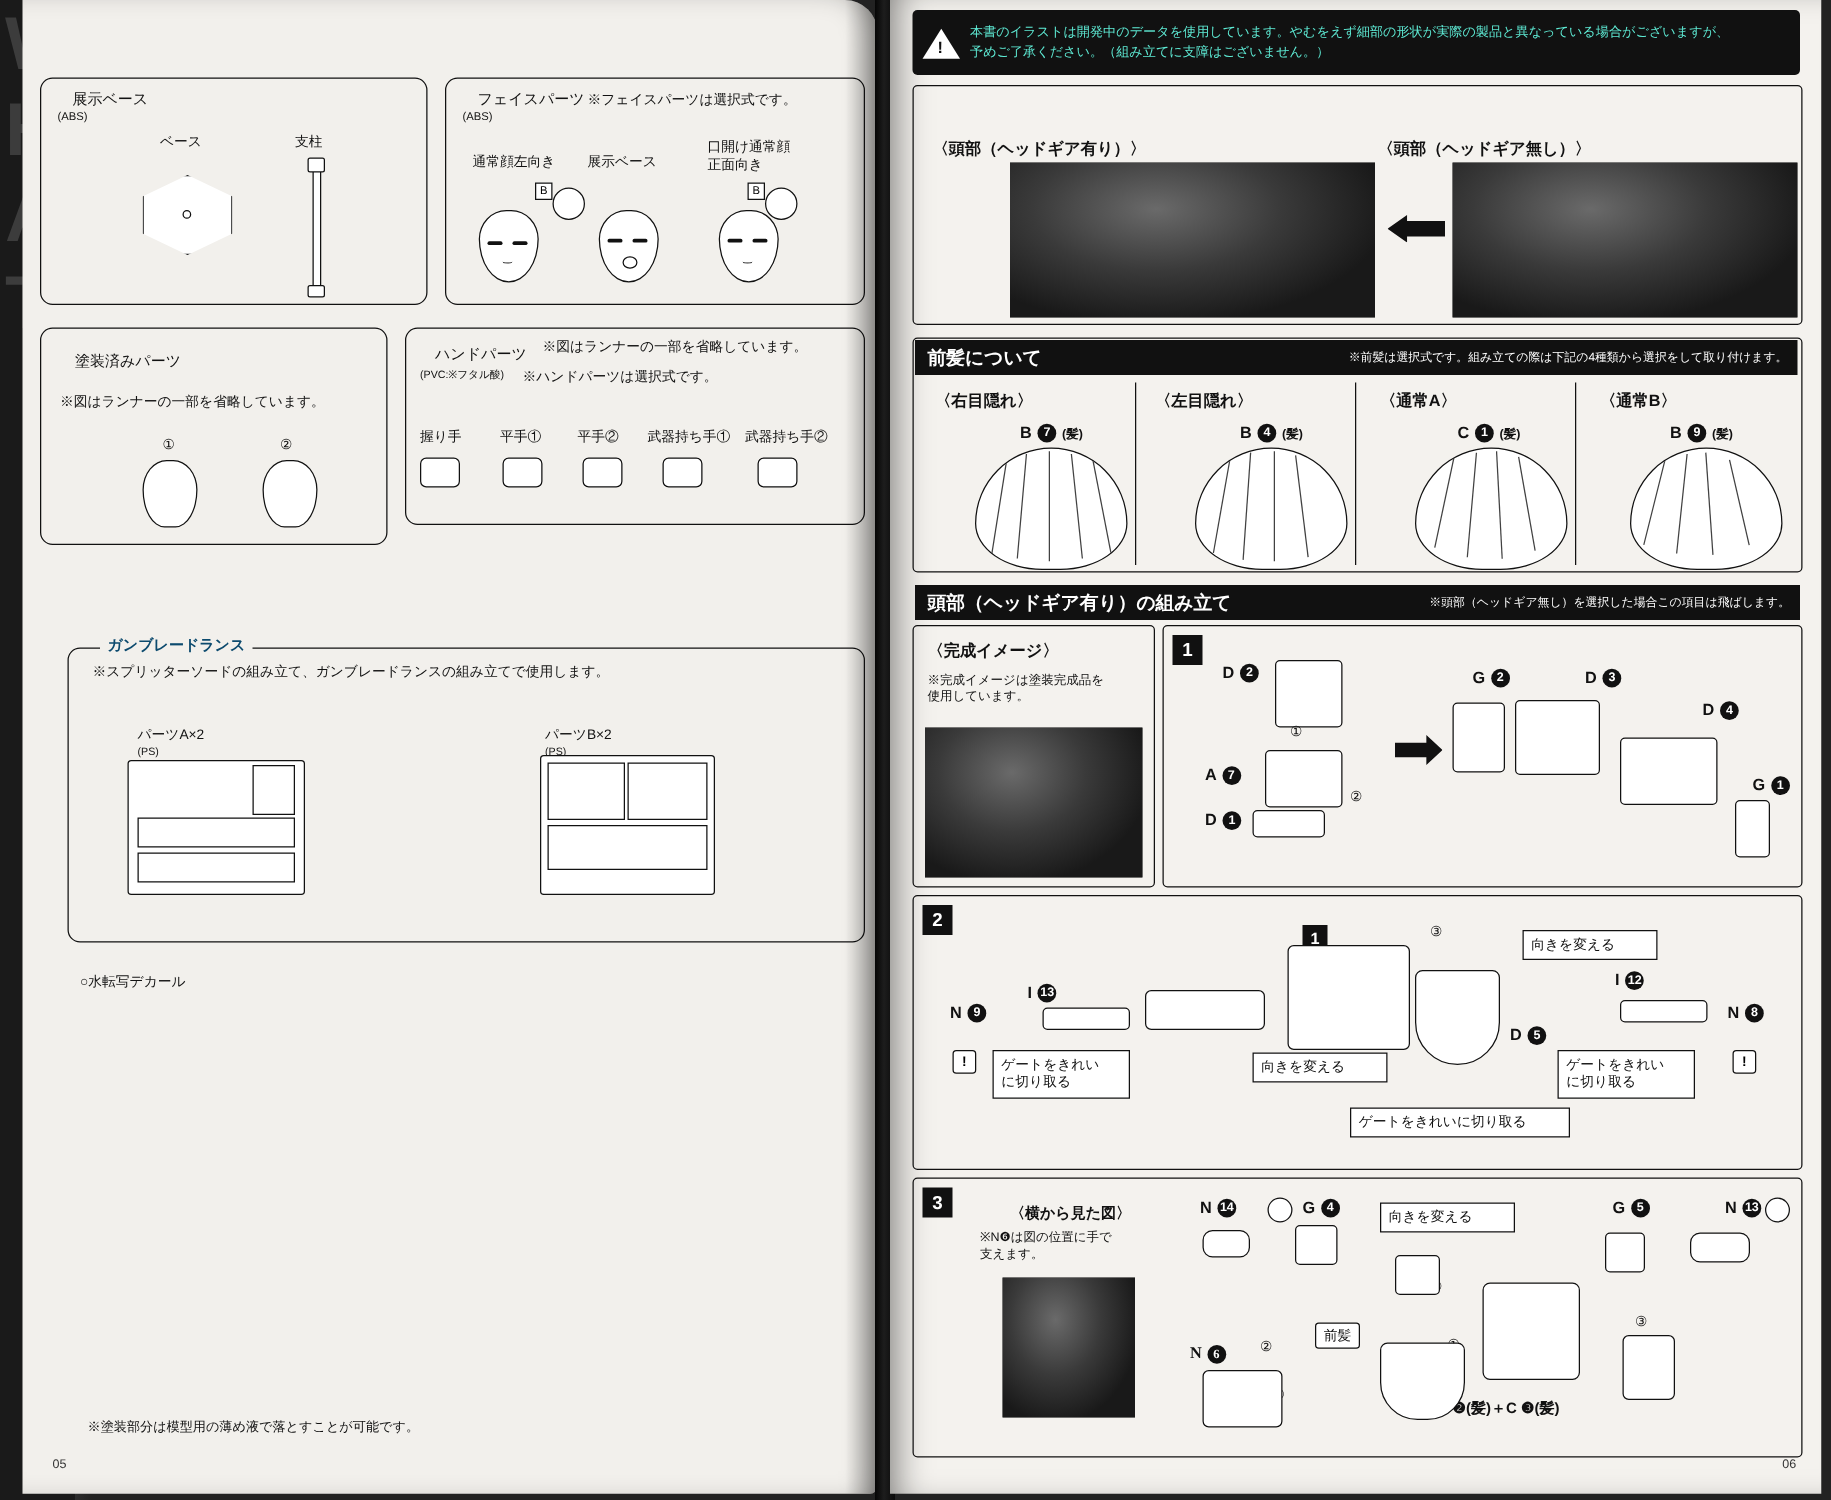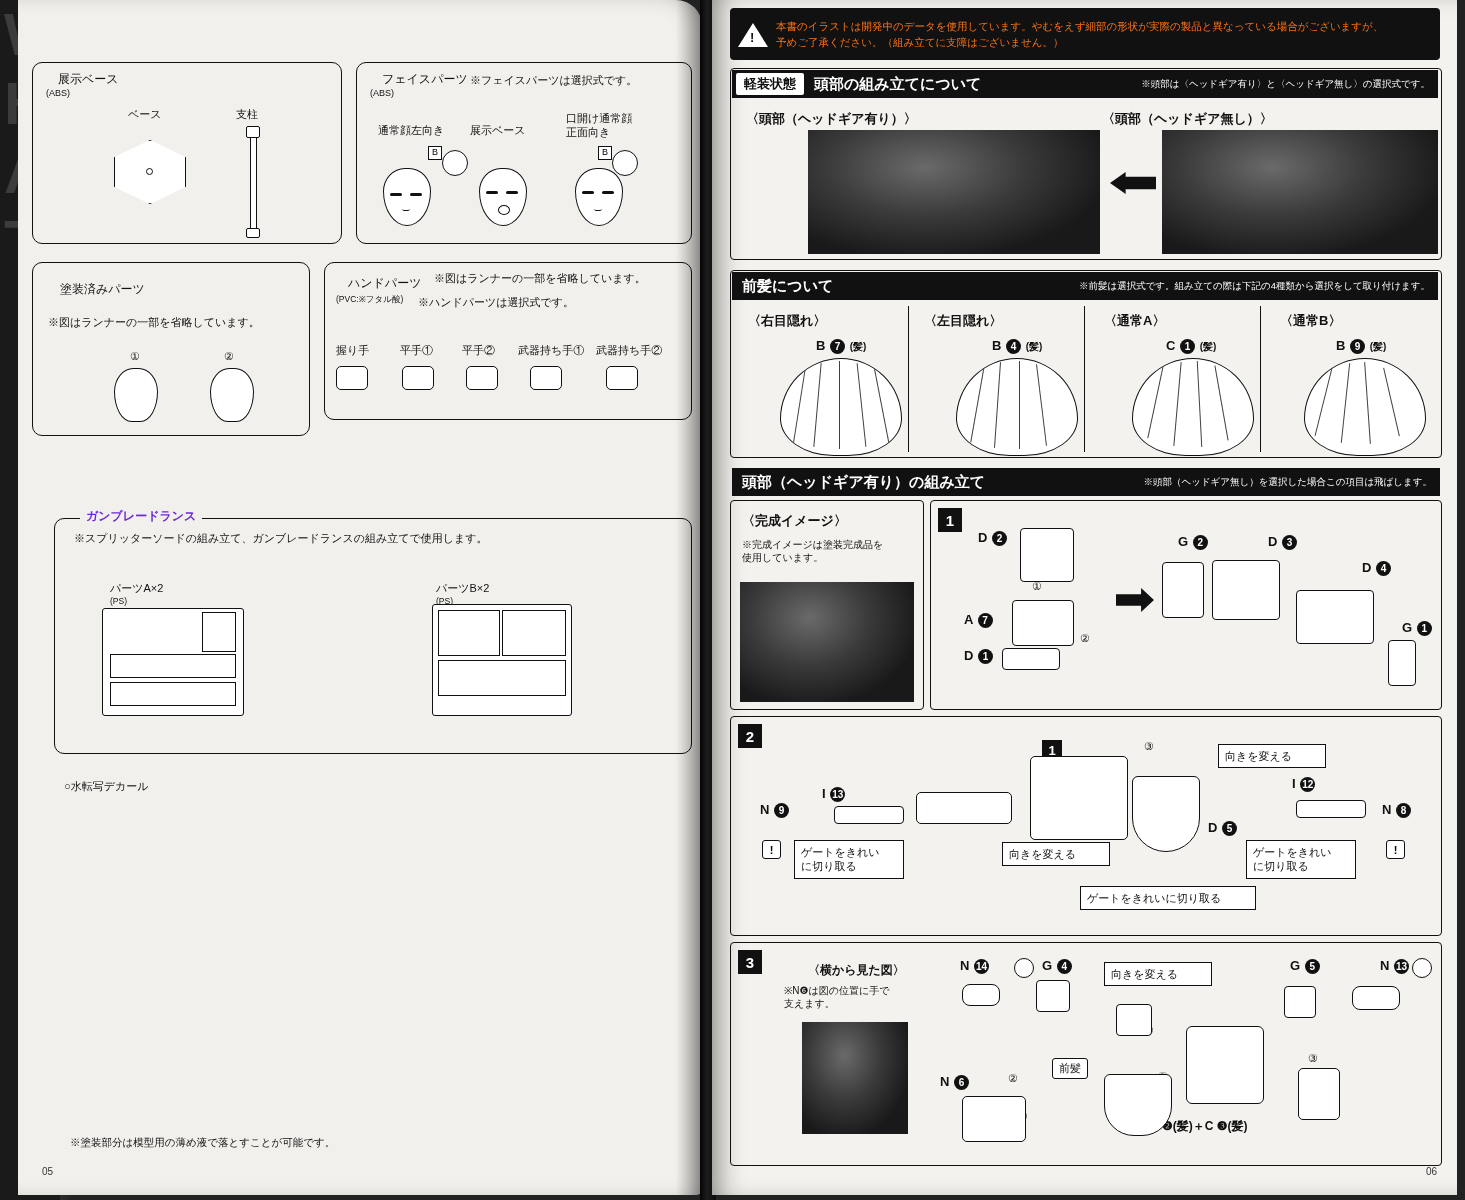--- a/index.html
+++ b/index.html
@@ -65,29 +65,29 @@
   .hand{position:absolute;width:30px;height:22px;border:1.3px solid #111;border-radius:5px;background:#fff;}
   .runner{position:absolute;border:1.3px solid #111;background:#fff;}
   .hair{position:absolute;width:120px;height:96px;background:#fff;border:1.4px solid #111;
       border-radius:50% 50% 44% 44%/62% 62% 38% 38%;overflow:hidden;}
   .hair i{position:absolute;display:block;background:#111;width:1px;opacity:.8;}
   .partblock{position:absolute;border:1.4px solid #111;background:#fff;}
   .callbox{position:absolute;border:1.4px solid #111;background:#fff;font-size:11px;
       padding:4px 6px;line-height:1.3;color:#111;white-space:pre-line;}
   .bang{position:absolute;width:17px;height:17px;border:1.4px solid #111;border-radius:3px;
       display:flex;align-items:center;justify-content:center;font-size:11px;font-weight:bold;background:#fff;}
-  .warnbar{position:absolute;background:#111;color:#f97316;display:flex;align-items:center;
+  .warnbar{position:absolute;background:#111;color:#5eead4;display:flex;align-items:center;
       border-radius:4px;}
   .warnbar .tri{width:30px;height:26px;margin:0 8px;flex:none;position:relative;}
   .warnbar .tri:before{content:"";position:absolute;left:0;top:2px;border-left:15px solid transparent;
       border-right:15px solid transparent;border-bottom:24px solid #fff;}
   .warnbar .tri:after{content:"!";position:absolute;left:12px;top:9px;color:#111;font-size:13px;font-weight:bold;}
   .warnbar .txt{font-size:10.5px;line-height:1.55;padding-right:10px;white-space:pre-line;font-weight:normal;}
   .thinbox{position:absolute;border:1.4px solid #111;}
-  .bracketlbl{position:absolute;font-size:12px;font-weight:bold;color:#6d28d9;background:#f2f0ec;padding:0 6px;}
+  .bracketlbl{position:absolute;font-size:12px;font-weight:bold;color:#0c4a6e;background:#f2f0ec;padding:0 6px;}
 </style>
 </head>
 <body>
 
 <div id="page">
   <div class="photo-bg"></div>
   <div class="dark-strip">
     <div class="ghost">W H A T</div>
   </div>
 
@@ -180,25 +180,20 @@
 
   <div class="page-right">
 
     <div class="warnbar" style="left:18px;top:8px;width:710px;height:52px;">
       <div class="tri"></div>
       <div class="txt">本書のイラストは開発中のデータを使用しています。やむをえず細部の形状が実際の製品と異なっている場合がございますが、
 予めご了承ください。（組み立てに支障はございません。）</div>
     </div>
 
     <div class="box sq" style="left:18px;top:68px;width:710px;height:190px;"></div>
-    <div class="blackbar" style="left:20px;top:70px;width:706px;height:28px;">
-      <span class="whitechip">軽装状態</span>
-      <span class="t">頭部の組み立てについて</span>
-      <span class="note">※頭部は〈ヘッドギア有り〉と〈ヘッドギア無し〉の選択式です。</span>
-    </div>
     <div class="hdr" style="left:34px;top:110px;">〈頭部（ヘッドギア有り）〉</div>
     <div class="hdr" style="left:390px;top:110px;">〈頭部（ヘッドギア無し）〉</div>
     <div class="photo" style="left:96px;top:130px;width:292px;height:124px;">
         <div class="sheen"></div>
       </div>
     <div class="photo" style="left:450px;top:130px;width:276px;height:124px;">
         <div class="sheen"></div>
       </div>
     <div class="sketch" style="left:398px;top:172px;width:46px;height:22px;background:#111;clip-path:polygon(100% 22%,100% 78%,34% 78%,34% 100%,0 50%,34% 0,34% 22%);"></div>
 
@@ -314,21 +309,21 @@
 支えます。</div>
     <div class="photo" style="left:90px;top:1022px;width:106px;height:112px;">
         <div class="sheen"></div>
       </div>
     <div class="partcode" style="left:248px;top:958px;">N <span class="circnum">14</span></div>
     <div class="sketch" style="left:302px;top:958px;width:18px;height:18px;border:1.4px solid #111;border-radius:50%;background:#fff;"></div>
     <div class="partcode" style="left:330px;top:958px;">G <span class="circnum">4</span></div>
     <div class="partcode" style="left:578px;top:958px;">G <span class="circnum">5</span></div>
     <div class="partcode" style="left:650px;top:958px;padding-left:18px;">N <span class="circnum">13</span></div>
     <div class="sketch" style="left:700px;top:958px;width:18px;height:18px;border:1.4px solid #111;border-radius:50%;background:#fff;"></div>
-    <div class="partcode" style="left:228px;top:1074px;">N <span class="circnum">6</span></div>
+    <div class="partcode" style="left:240px;top:1074px;font-family:Liberation Serif, serif;">N <span class="circnum">6</span></div>
     <div class="callbox" style="left:392px;top:962px;width:94px;">向きを変える</div>
     <div class="tag" style="left:340px;top:1058px;">前髪</div>
     <div class="partcode" style="left:438px;top:1118px;font-size:12px;">C ❷(髪)＋C ❸(髪)</div>
     <div class="lbl" style="left:432px;top:1024px;">③</div>
     <div class="lbl" style="left:596px;top:1052px;">③</div>
     <div class="lbl" style="left:446px;top:1070px;">①</div>
     <div class="lbl" style="left:296px;top:1072px;">②</div>
     <div class="lbl" style="left:306px;top:1110px;">②</div>
     <div class="partblock sketch" style="left:250px;top:984px;width:36px;height:20px;border-radius:8px;"></div>
     <div class="partblock sketch" style="left:324px;top:980px;width:32px;height:30px;border-radius:4px;"></div>

